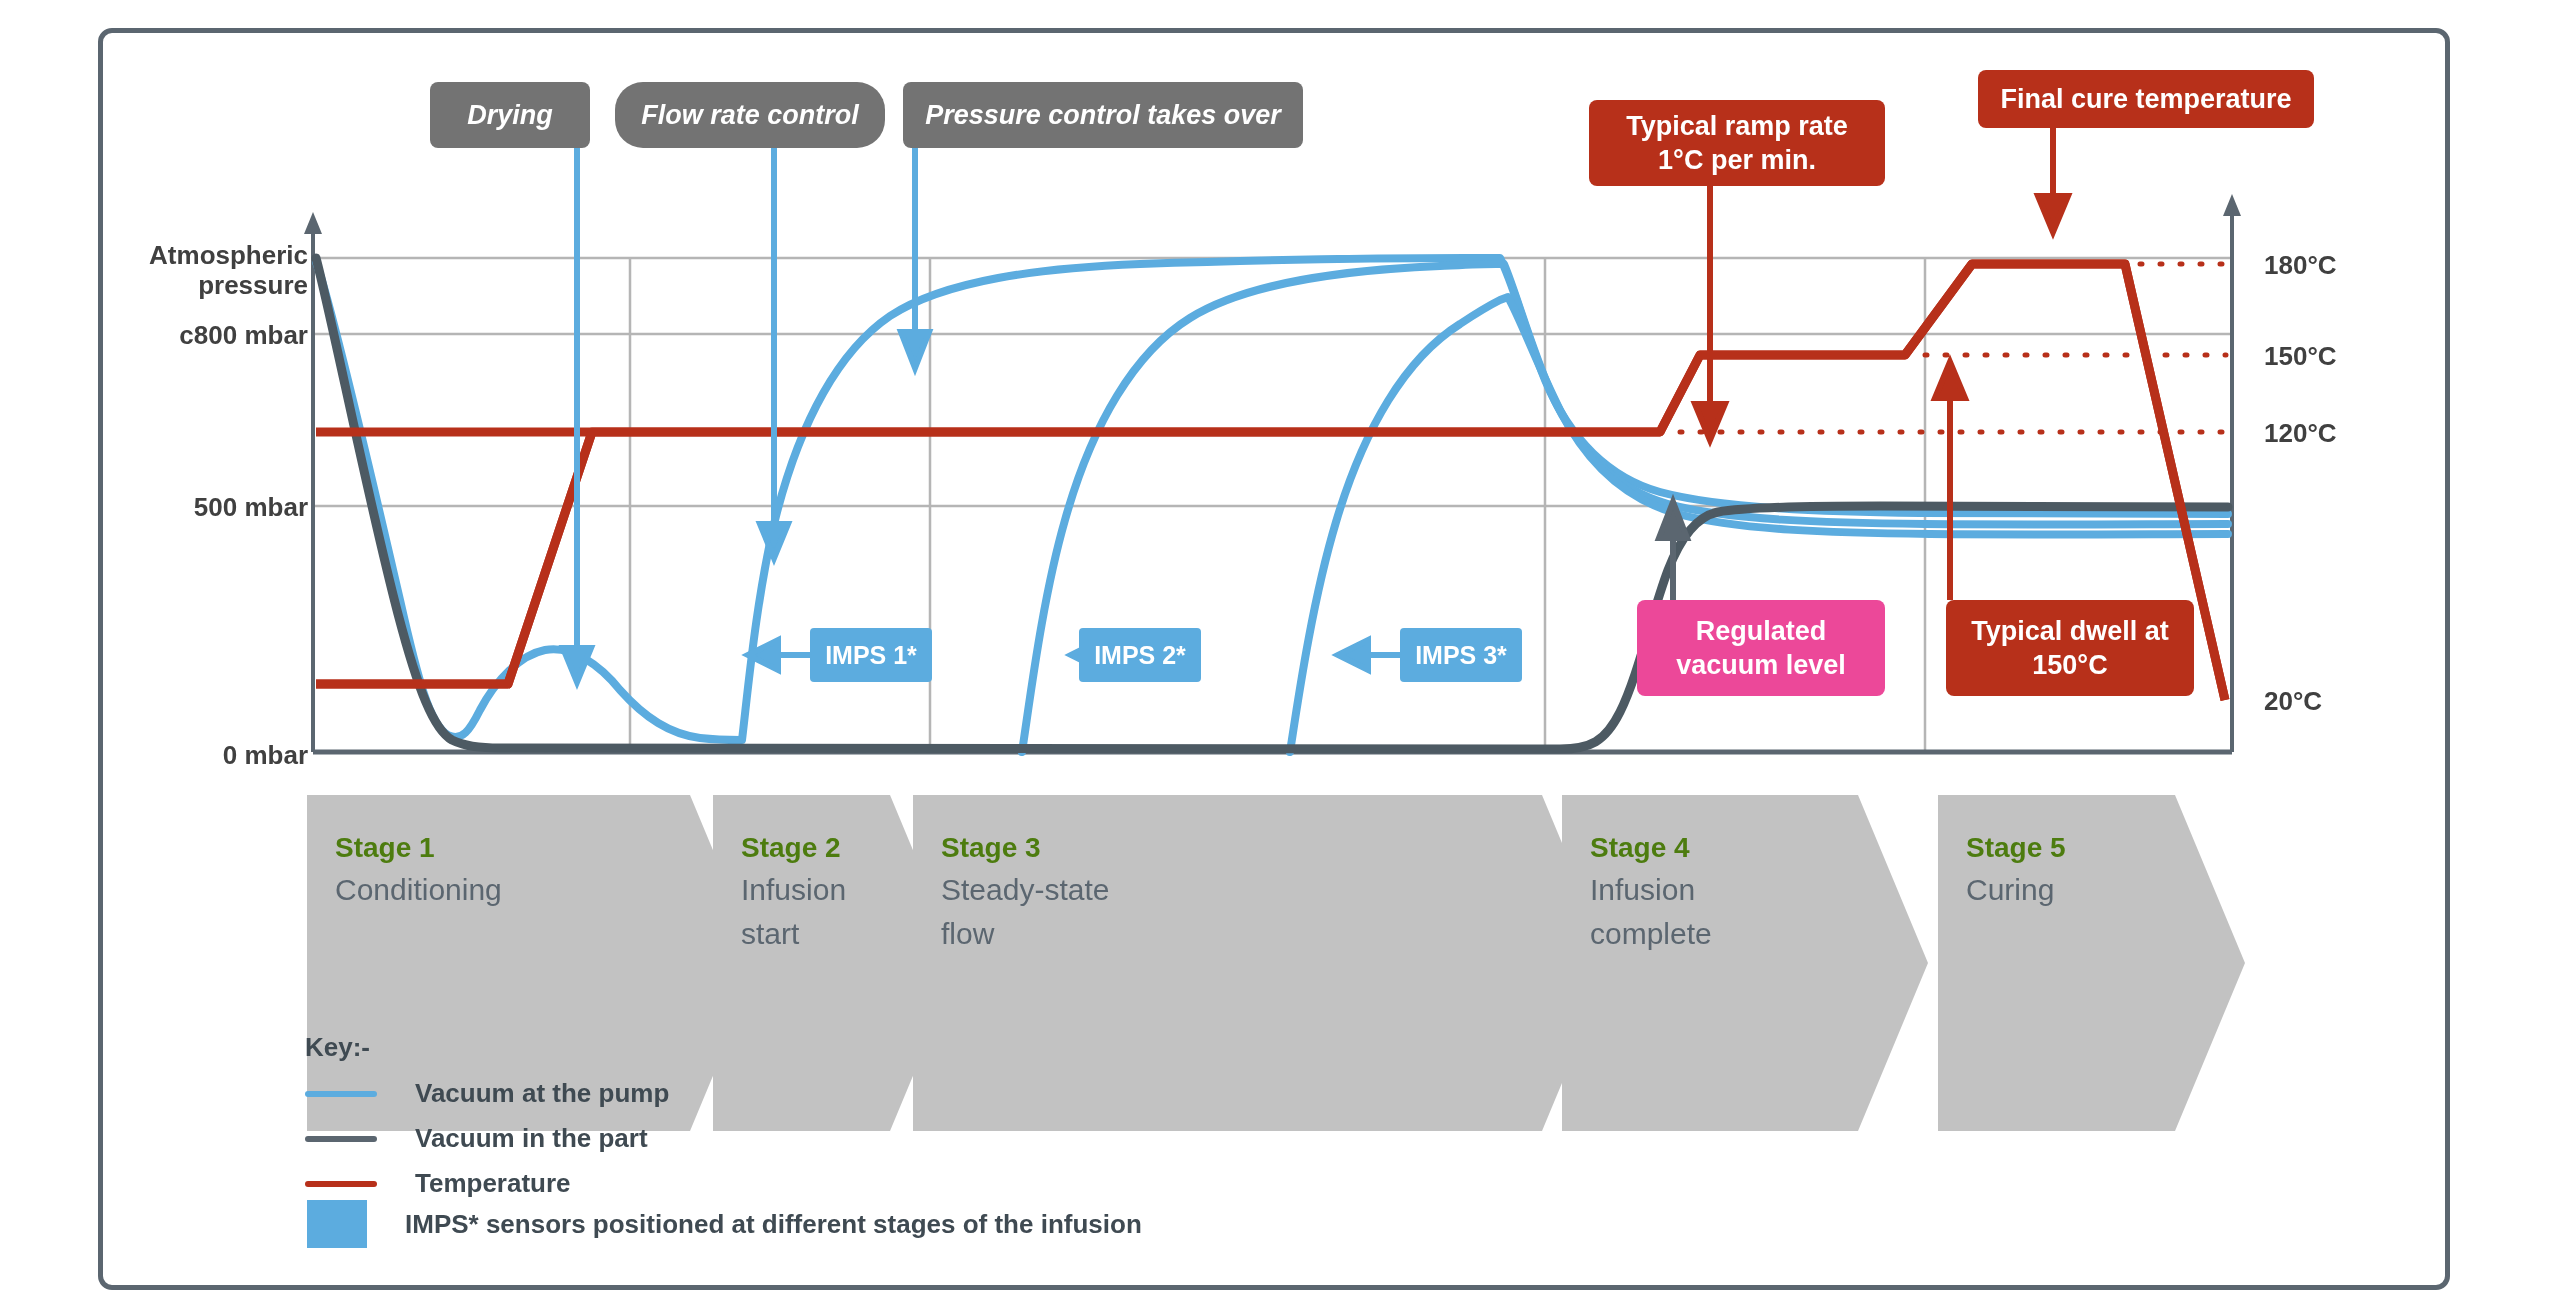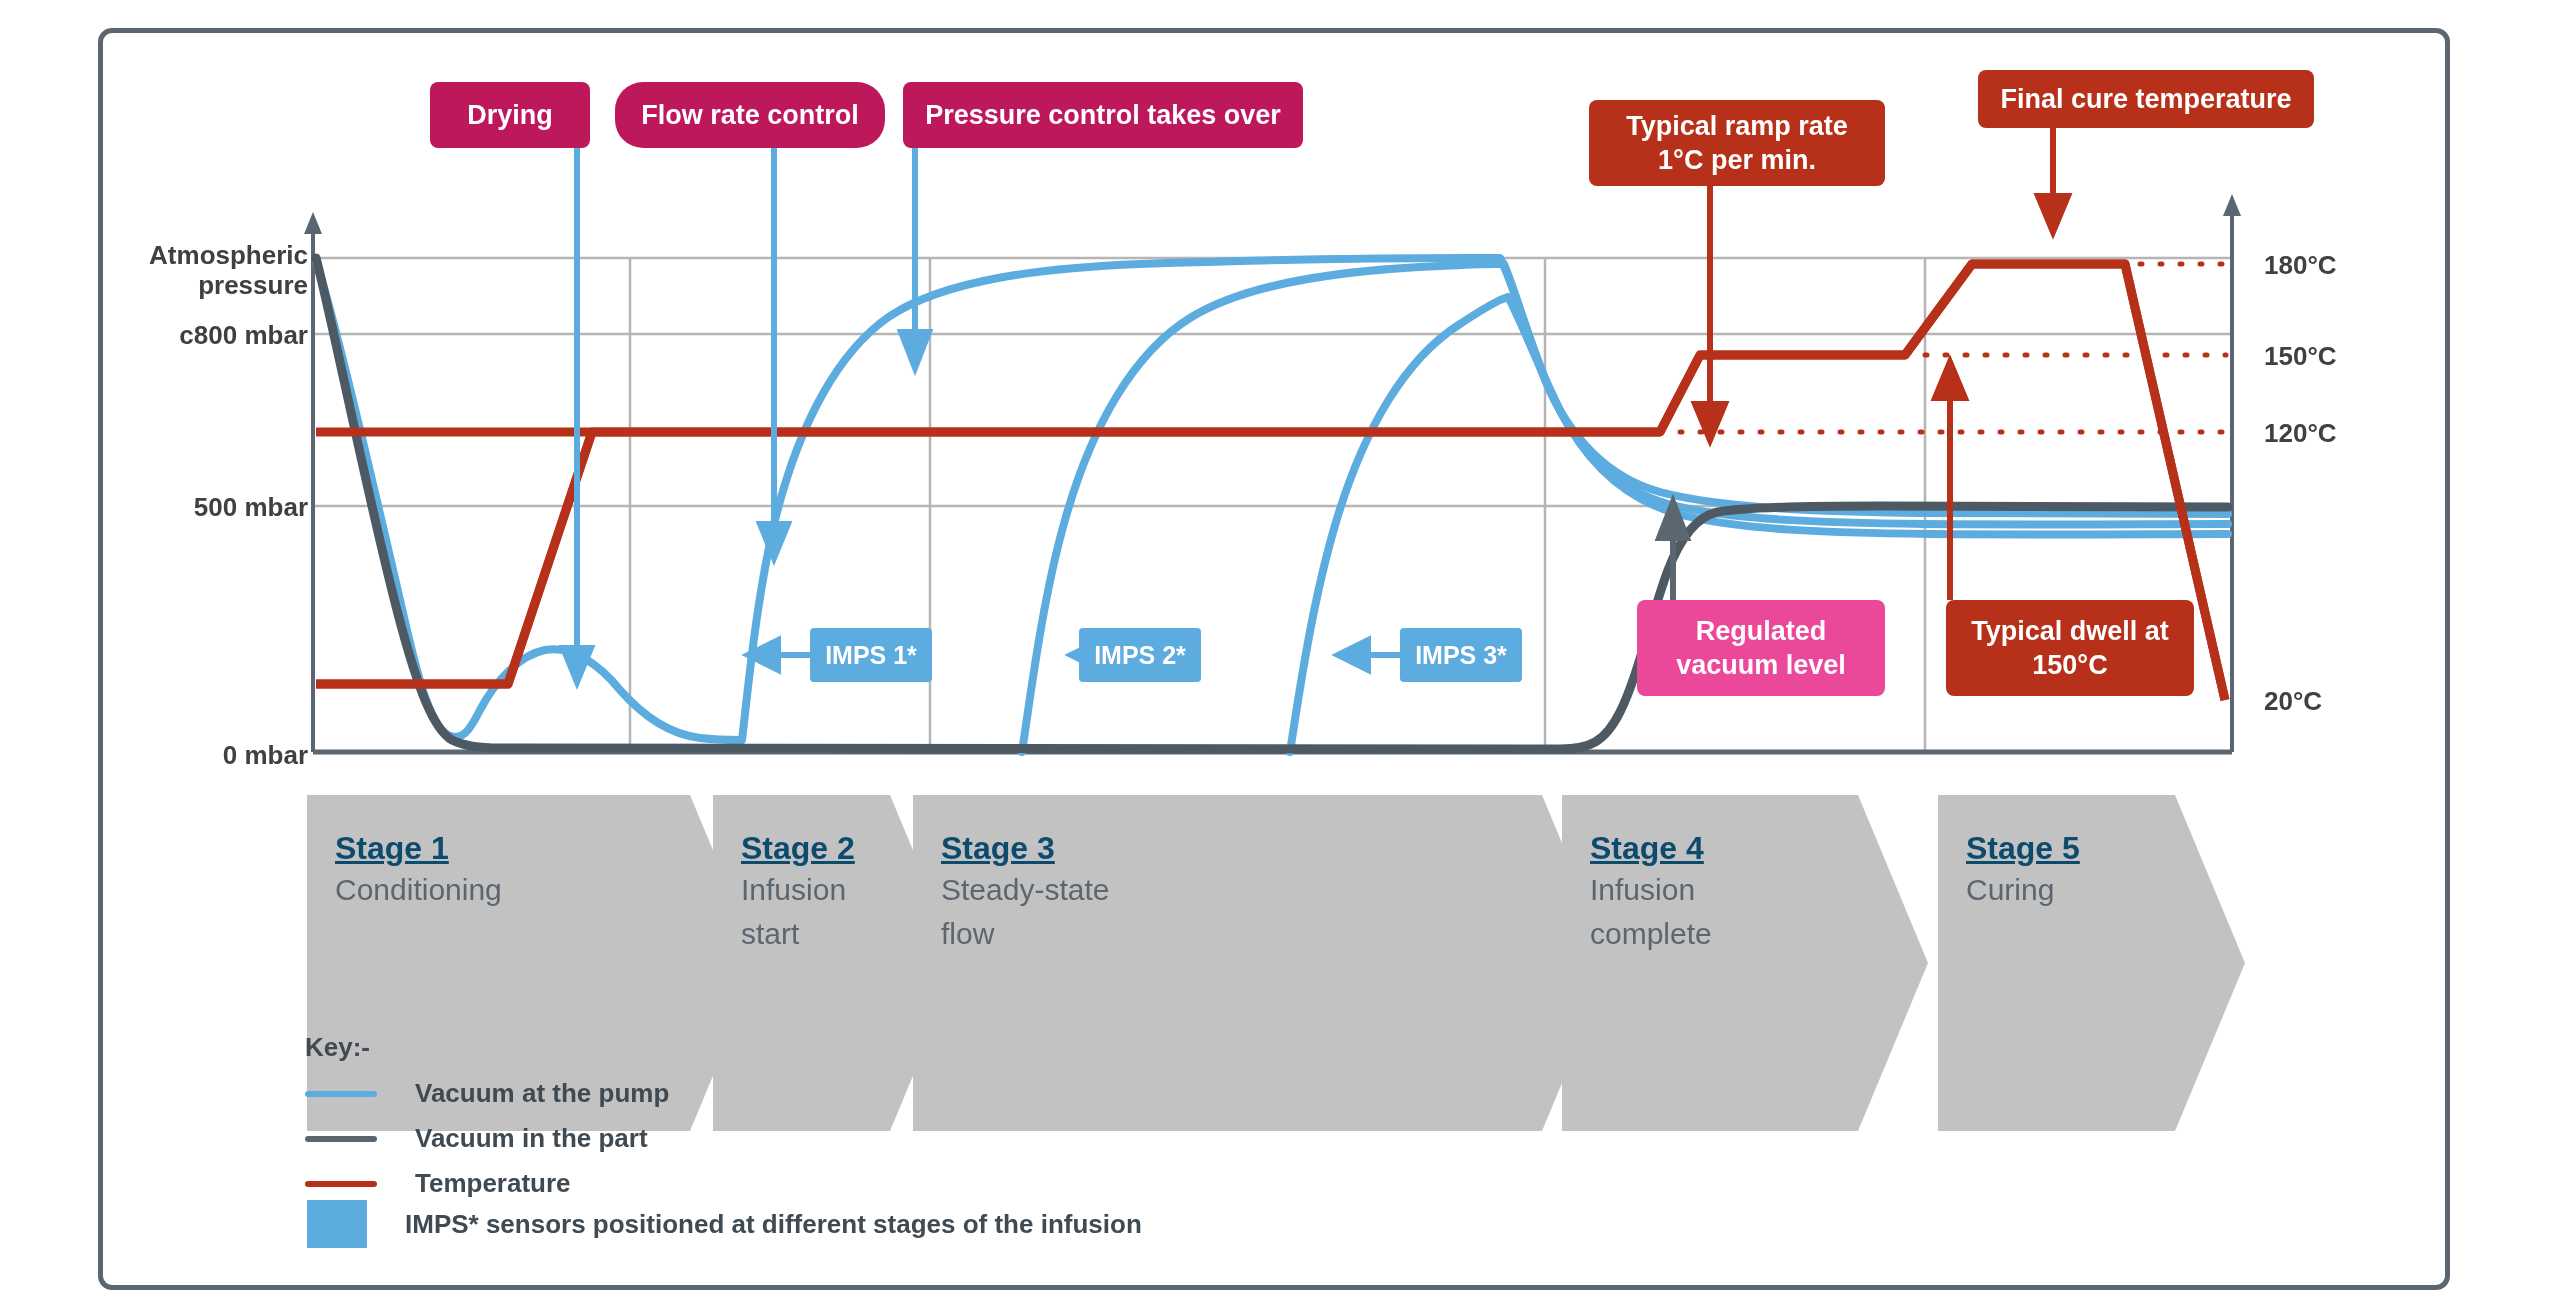--- a/index.html
+++ b/index.html
@@ -50,21 +50,21 @@
     font-weight: bold;
     font-size: 27px;
     line-height: 34px;
     display: flex;
     align-items: center;
     justify-content: center;
     text-align: center;
     box-sizing: border-box;
     padding: 6px 16px;
   }
-  .callout.blue { background: #be185d; }
+  .callout.blue { background: #737373; font-style: italic; }
   .callout.red  { background: #b7301a; }
   .callout.grey { background: #ec4899; }
   .imps-box {
     position: absolute;
     background: #5cacdf;
     color: #ffffff;
     font-weight: bold;
     font-size: 25px;
     border-radius: 4px;
     display: flex;
@@ -74,24 +74,23 @@
   }
   .stage {
     position: absolute;
     background: #c2c2c2;
     box-sizing: border-box;
     padding: 18px 0 0 28px;
   }
   .stage-title {
     display: block;
     font-weight: bold;
-    font-size: 32px;
-    color: #0c4a6e;
+    font-size: 28px;
+    color: #4d7c0f;
     line-height: 40px;
-    text-decoration: underline;
   }
   .stage-sub {
     display: block;
     font-size: 30px;
     color: #5b6670;
     line-height: 44px;
     white-space: pre-line;
   }
   #key-title {
     position: absolute;

